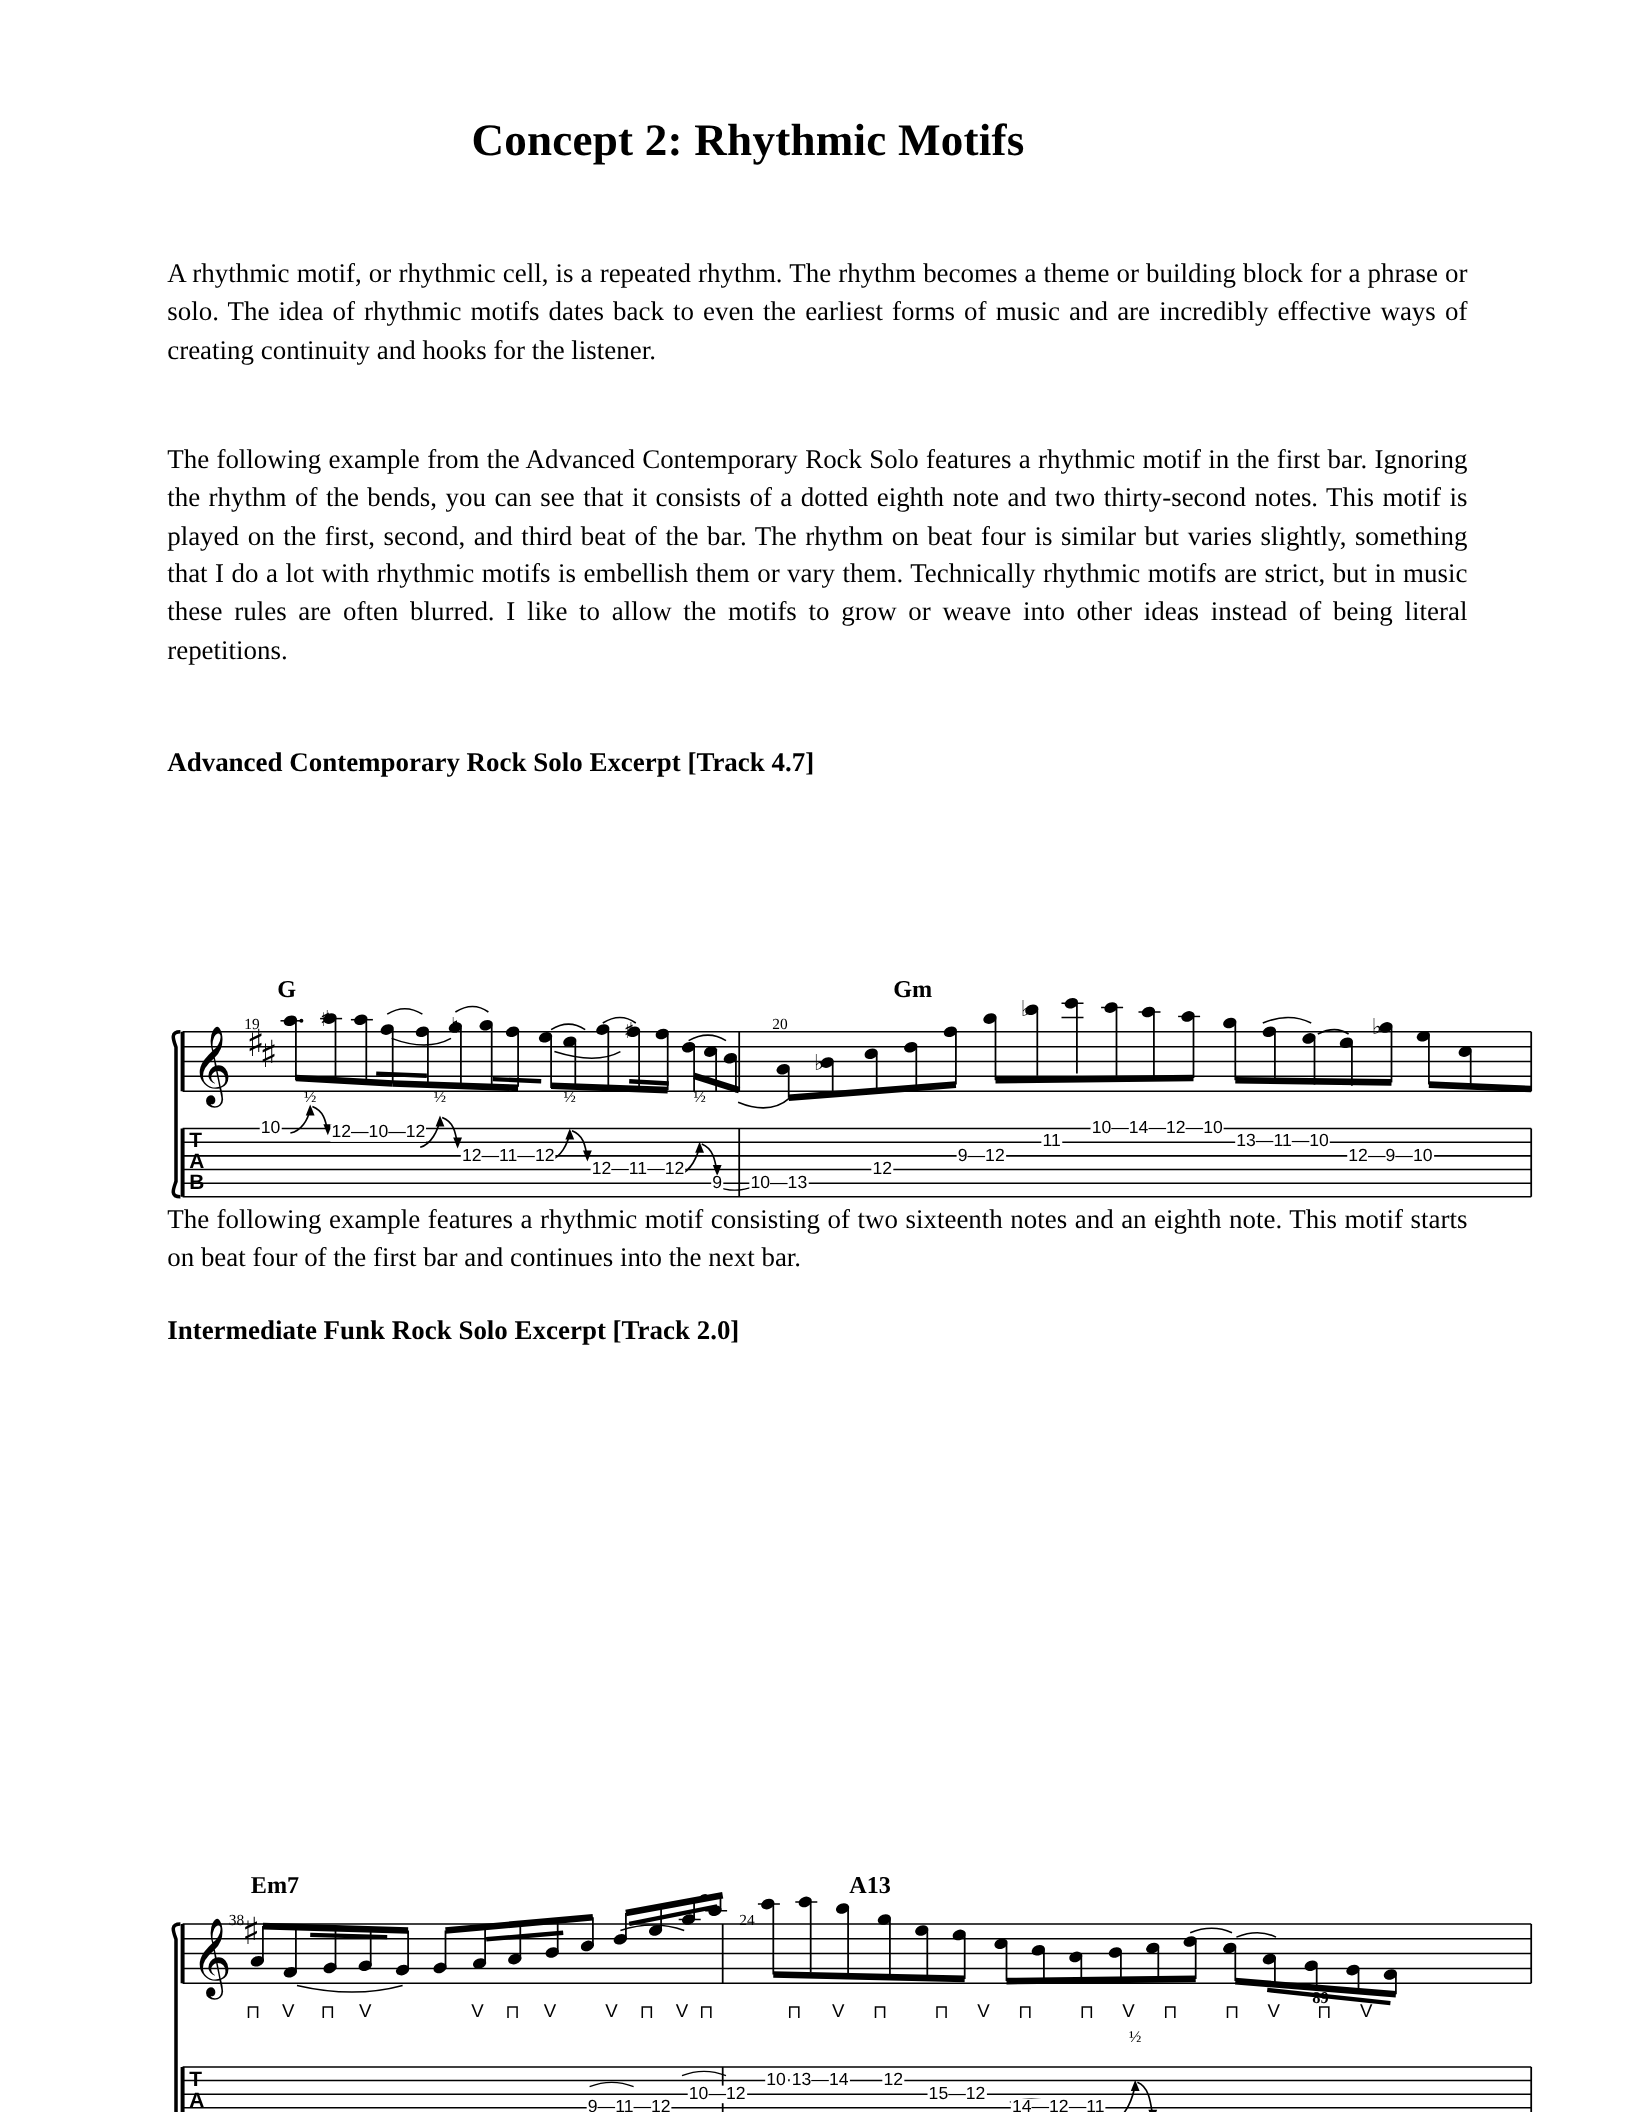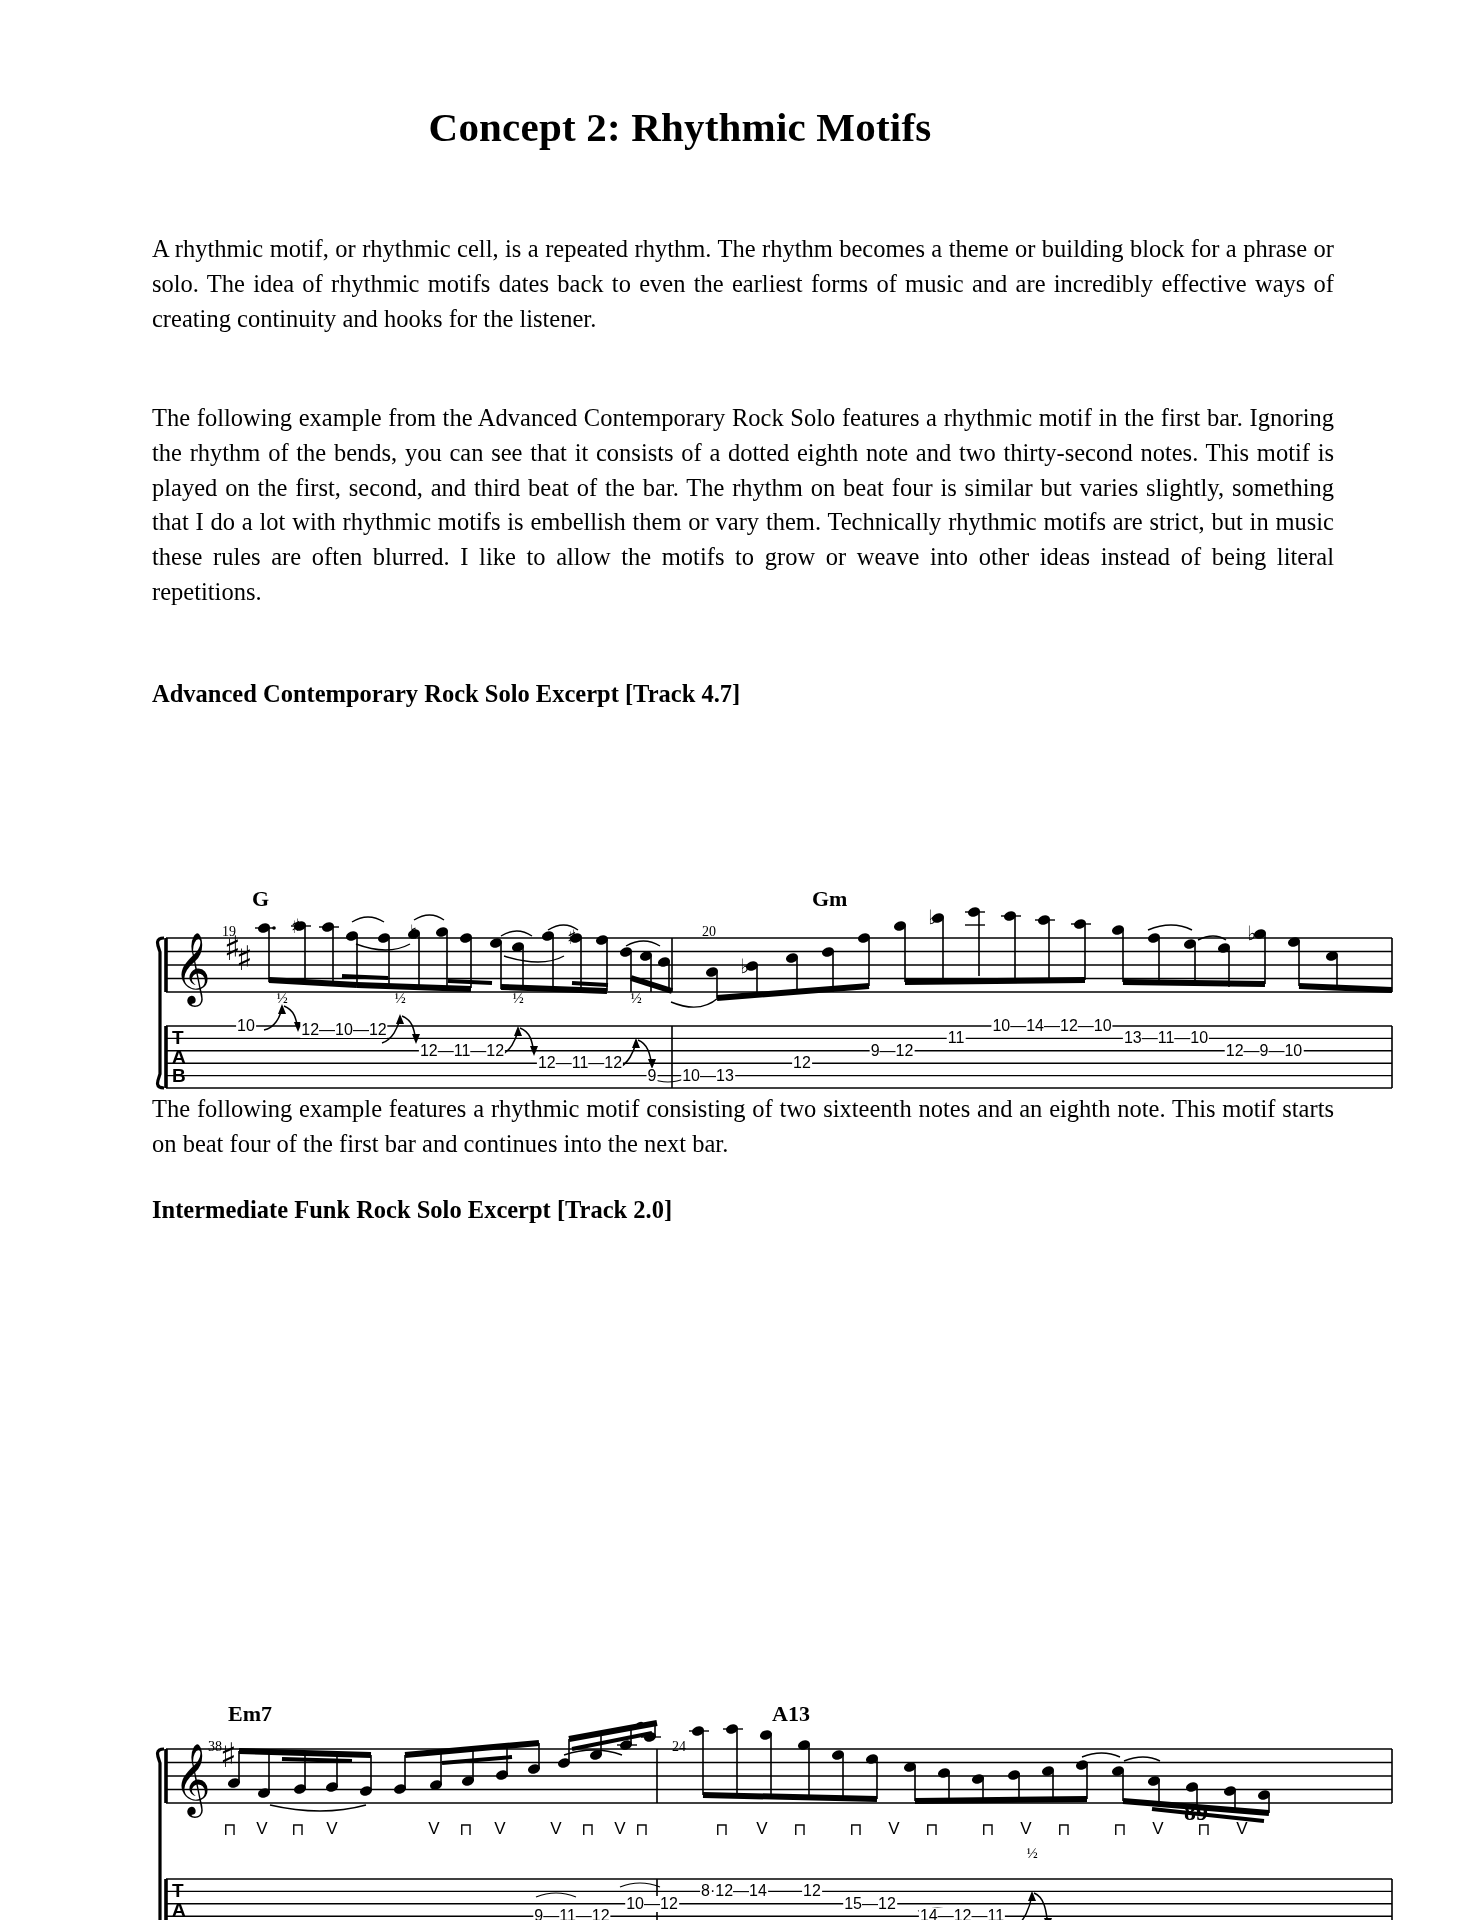--- a/index.html
+++ b/index.html
@@ -89,21 +89,21 @@
     font-size:17px;
     transform:translate(-50%,-50%);
   }
 
   .svg-layer { position:absolute; left:0; top:0; pointer-events:none; }
 
   .pagenum {
     position:absolute;
     right:152px;
     bottom:94px;
-    font-size:24px;
+    font-size:15px;
     font-weight:bold;
     font-family:"Liberation Serif", serif;
   }
 </style>
 </head>
 <body>
 
 <div class="page">
 
   <h1 class="page-title">Concept 2: Rhythmic Motifs</h1>
@@ -534,21 +534,21 @@
     <div class="pick" style="left:836px; top:128px;">⊓</div>
     <div class="pick" style="left:874px; top:128px;">V</div>
     <div class="pick" style="left:912px; top:128px;">⊓</div>
     <div class="pick" style="left:968px; top:128px;">⊓</div>
     <div class="pick" style="left:1006px; top:128px;">V</div>
     <div class="pick" style="left:1052px; top:128px;">⊓</div>
     <div class="pick" style="left:1090px; top:128px;">V</div>
 
     <div class="fret" style="left:420px; top:215.2px;">9—11—12</div>
     <div class="fret" style="left:500px; top:202.8px;">10—12</div>
-    <div class="fret" style="left:582px; top:190.4px;">8·12—14</div>
+    <div class="fret" style="left:582px; top:190.4px;">10·13—14</div>
     <div class="fret" style="left:660px; top:190.4px;">12</div>
     <div class="fret" style="left:718px; top:202.8px;">15—12</div>
     <div class="fret" style="left:810px; top:215.2px;">14—12—11</div>
 
   </div>
 
 
   <div class="pagenum">89</div>
 
 </div>

